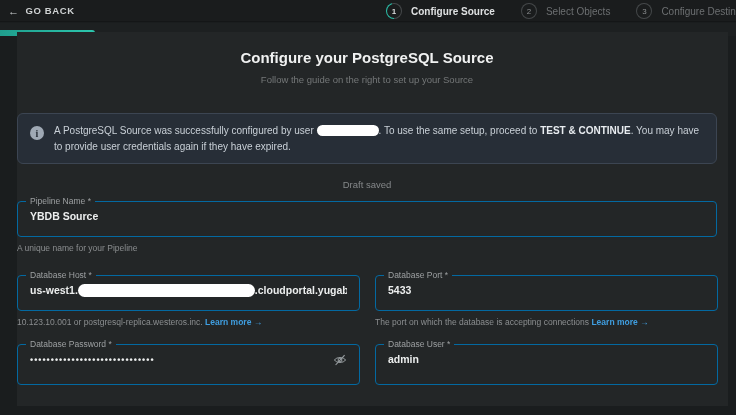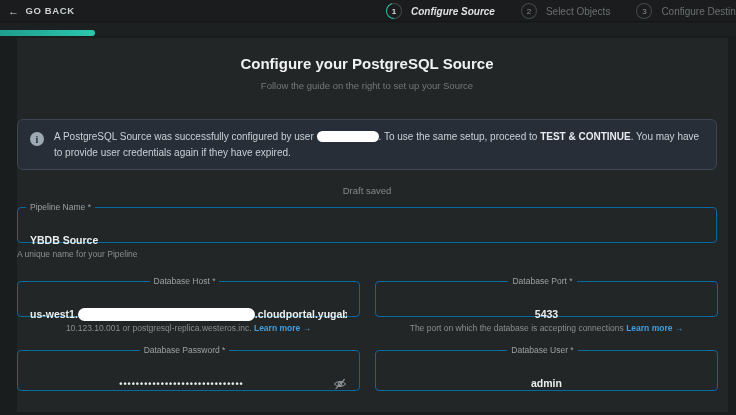--- a/index.html
+++ b/index.html
@@ -34,34 +34,34 @@
   .step-circle.active {
     background: conic-gradient(from 180deg, #2bbfa9 0 0.45turn, #45484a 0.45turn 1turn);
   }
   .step-circle .inner {
     width: 100%; height: 100%; border-radius: 50%;
     background: #1a1c1d; display: flex; align-items: center; justify-content: center;
     font-size: 8px; color: #8a8d8f;
   }
   .step-circle.active .inner { color: #d8dadb; font-weight: bold; }
   .step-label { font-size: 10px; color: #6c6f71; }
-  .step.active .step-label { color: #dfe1e2; font-weight: 600; font-style: italic; }
+  .step.active .step-label { color: #dfe1e2; font-weight: 600; }
   
   .progress-strip {
     position: absolute; top: 23px; left: 0; width: 736px; height: 13px;
     background: #1d2021;
   }
   .progress-bar {
     position: absolute; left: 0; top: 7px; height: 6px; width: 95px;
     border-radius: 0 3px 3px 0;
     background: linear-gradient(90deg, #1f9e8d, #2cc7ae);
   }
   
   .content {
-    position: absolute; top: 38px; left: 17px; width: 711px; height: 374px;
+    position: absolute; top: 32px; left: 17px; width: 711px; height: 374px;
     background: #232627; overflow: hidden;
   }
   .inner-col { width: 700px; }
   .page-head { text-align: center; padding-top: 17px; }
   .page-title { font-size: 15px; font-weight: bold; color: #f0f1f1; }
   .page-subtitle { font-size: 9.5px; color: #747778; margin-top: 8px; }
   
   .banner {
     margin-top: 28px;
     background: #272e37; border: 1px solid #3c4552; border-radius: 6px;
@@ -84,28 +84,28 @@
   .draft-row { text-align: center; font-size: 9.5px; color: #85888a; margin-top: 15px; }
   fieldset {
     border: 1px solid #0369a1; border-radius: 4px; min-width: 0;
     padding: 1px 12px 0; background: transparent;
   }
   legend {
     font-size: 8.5px; color: #9da0a2; padding: 0 4px; margin-left: -4px;
   }
   .field-value {
     font-size: 10.5px; font-weight: 600; color: #eceeee;
-    margin-top: 21px; white-space: nowrap; overflow: hidden;
+    margin-top: 3px; white-space: nowrap; overflow: hidden;
   }
   .field-tall { height: 46px; }
   .field-reg { height: 41px; }
   .helper { font-size: 8.5px; color: #8b8e90; margin-top: 6px; }
   .helper a { color: #3f9ee0; font-weight: bold; text-decoration: none; }
   .helper .link-arrow { color: #3f9ee0; }
-  .row-2col { display: flex; gap: 15px; margin-top: 17px; text-align: center; }
+  .row-2col { display: flex; gap: 15px; margin-top: 17px; }
   .col { width: 343px; flex: 0 0 auto; }
   .pw-row { display: flex; align-items: center; }
   .pw-dots { flex: 1; font-size: 9px; letter-spacing: 1px; overflow: hidden; }
   .eye-btn { flex: 0 0 auto; cursor: pointer; display: flex; align-items: center; }
   .mt6 { margin-top: 6px; }
 </style>
 </head>
 <body>
 
 <div class="topbar">

